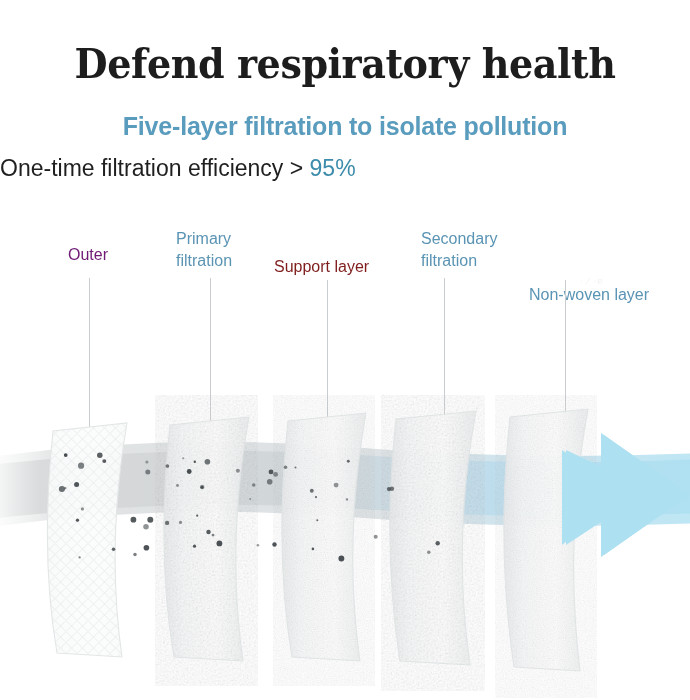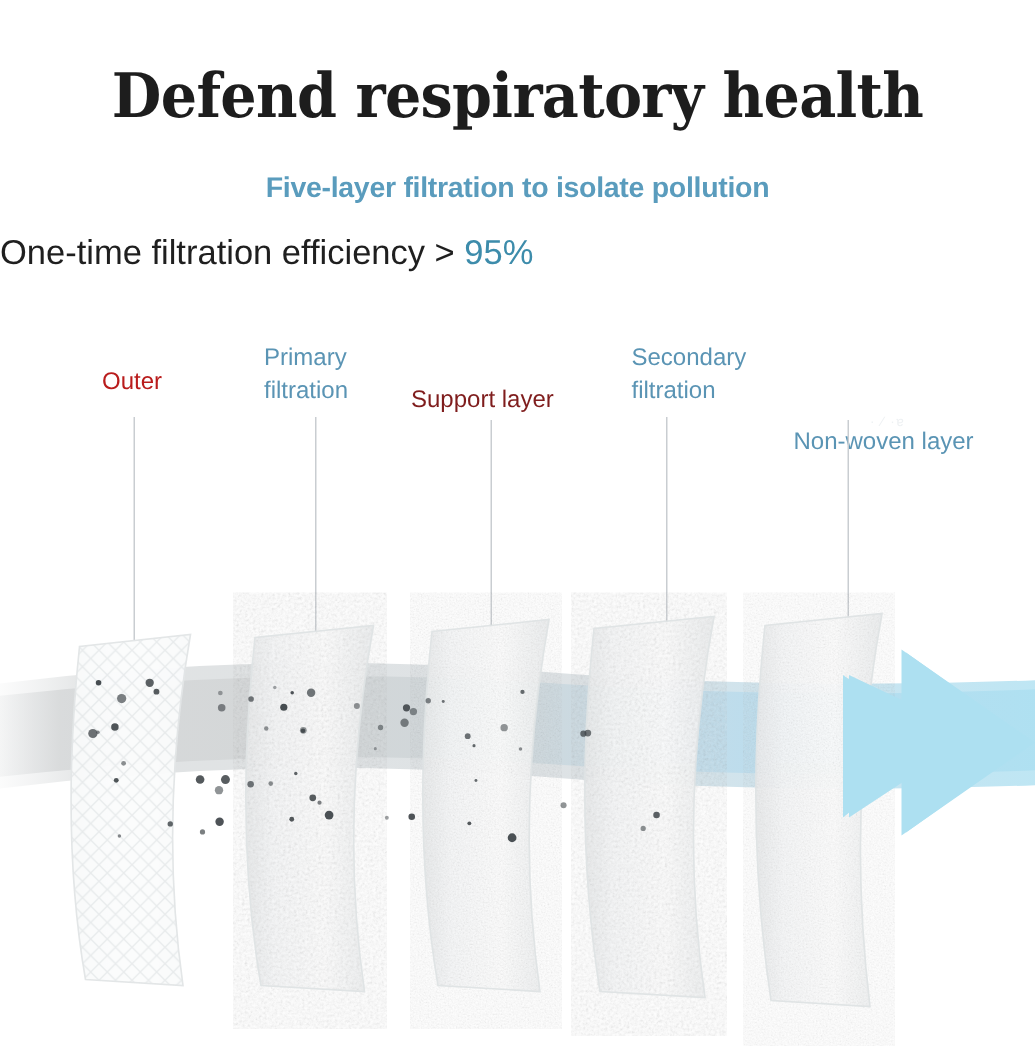--- a/index.html
+++ b/index.html
@@ -43,21 +43,21 @@
   }
 
   .subhead {
     position: absolute;
     left: 0;
     top: 111px;
     width: 690px;
     text-align: center;
     font-family: "Liberation Sans", sans-serif;
     font-weight: bold;
-    font-size: 19px;
+    font-size: 25px;
     line-height: 30px;
     letter-spacing: -0.2px;
     color: #5a9cbd;
     white-space: nowrap;
   }
 
   .tagline {
     position: absolute;
     left: 0;
     top: 155px;
@@ -116,21 +116,21 @@
 
   <div class="headline">Defend respiratory health</div>
 
   <div class="subhead">Five-layer filtration to isolate pollution</div>
 
   <div class="tagline">
     <span>One-time filtration efficiency &gt; </span><span class="pct">95%</span>
   </div>
 
   <div id="callouts">
-      <div class="label" style="left: 68px; top: 244px; color: #b91c1c;">Outer</div>
+      <div class="label" style="left: 68px; top: 244px; color: #701a75;">Outer</div>
       <div class="leader" style="left: 89px; top: 278px; height: 150px; background: rgb(201, 205, 209);"></div>
       <div class="label" style="left: 176px; top: 228px; color: rgb(90, 148, 180);">Primary
 filtration</div>
       <div class="leader" style="left: 210px; top: 278px; height: 148px; background: rgb(201, 205, 209);"></div>
       <div class="label" style="left: 274px; top: 256px; color: #7f1d1d;">Support layer</div>
       <div class="leader" style="left: 327px; top: 280px; height: 144px; background: rgb(201, 205, 209);"></div>
       <div class="label" style="left: 421px; top: 228px; color: rgb(90, 148, 180);">Secondary
 filtration</div>
       <div class="leader" style="left: 444px; top: 278px; height: 145px; background: rgb(201, 205, 209);"></div>
       <div class="label" style="left: 529px; top: 252px; color: rgb(90, 148, 180); margin-top: 32px;">Non-woven layer</div>

